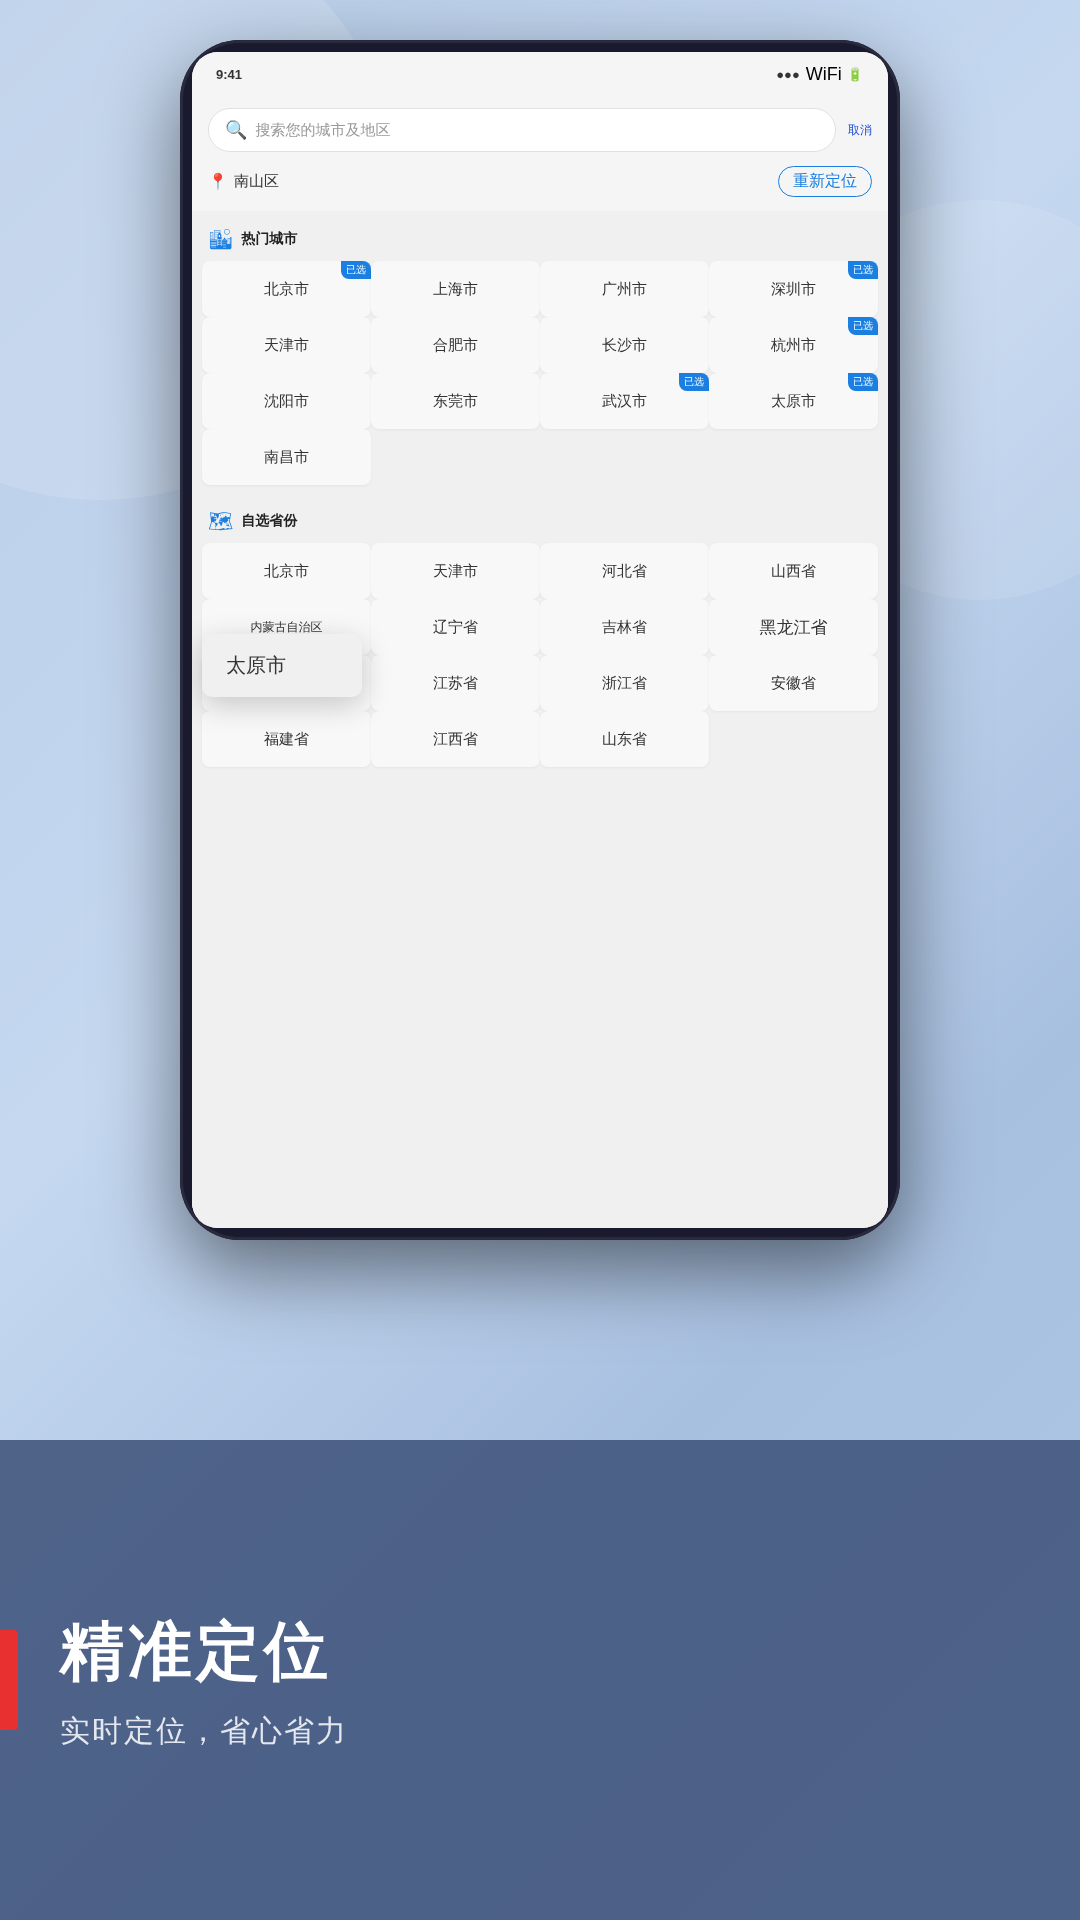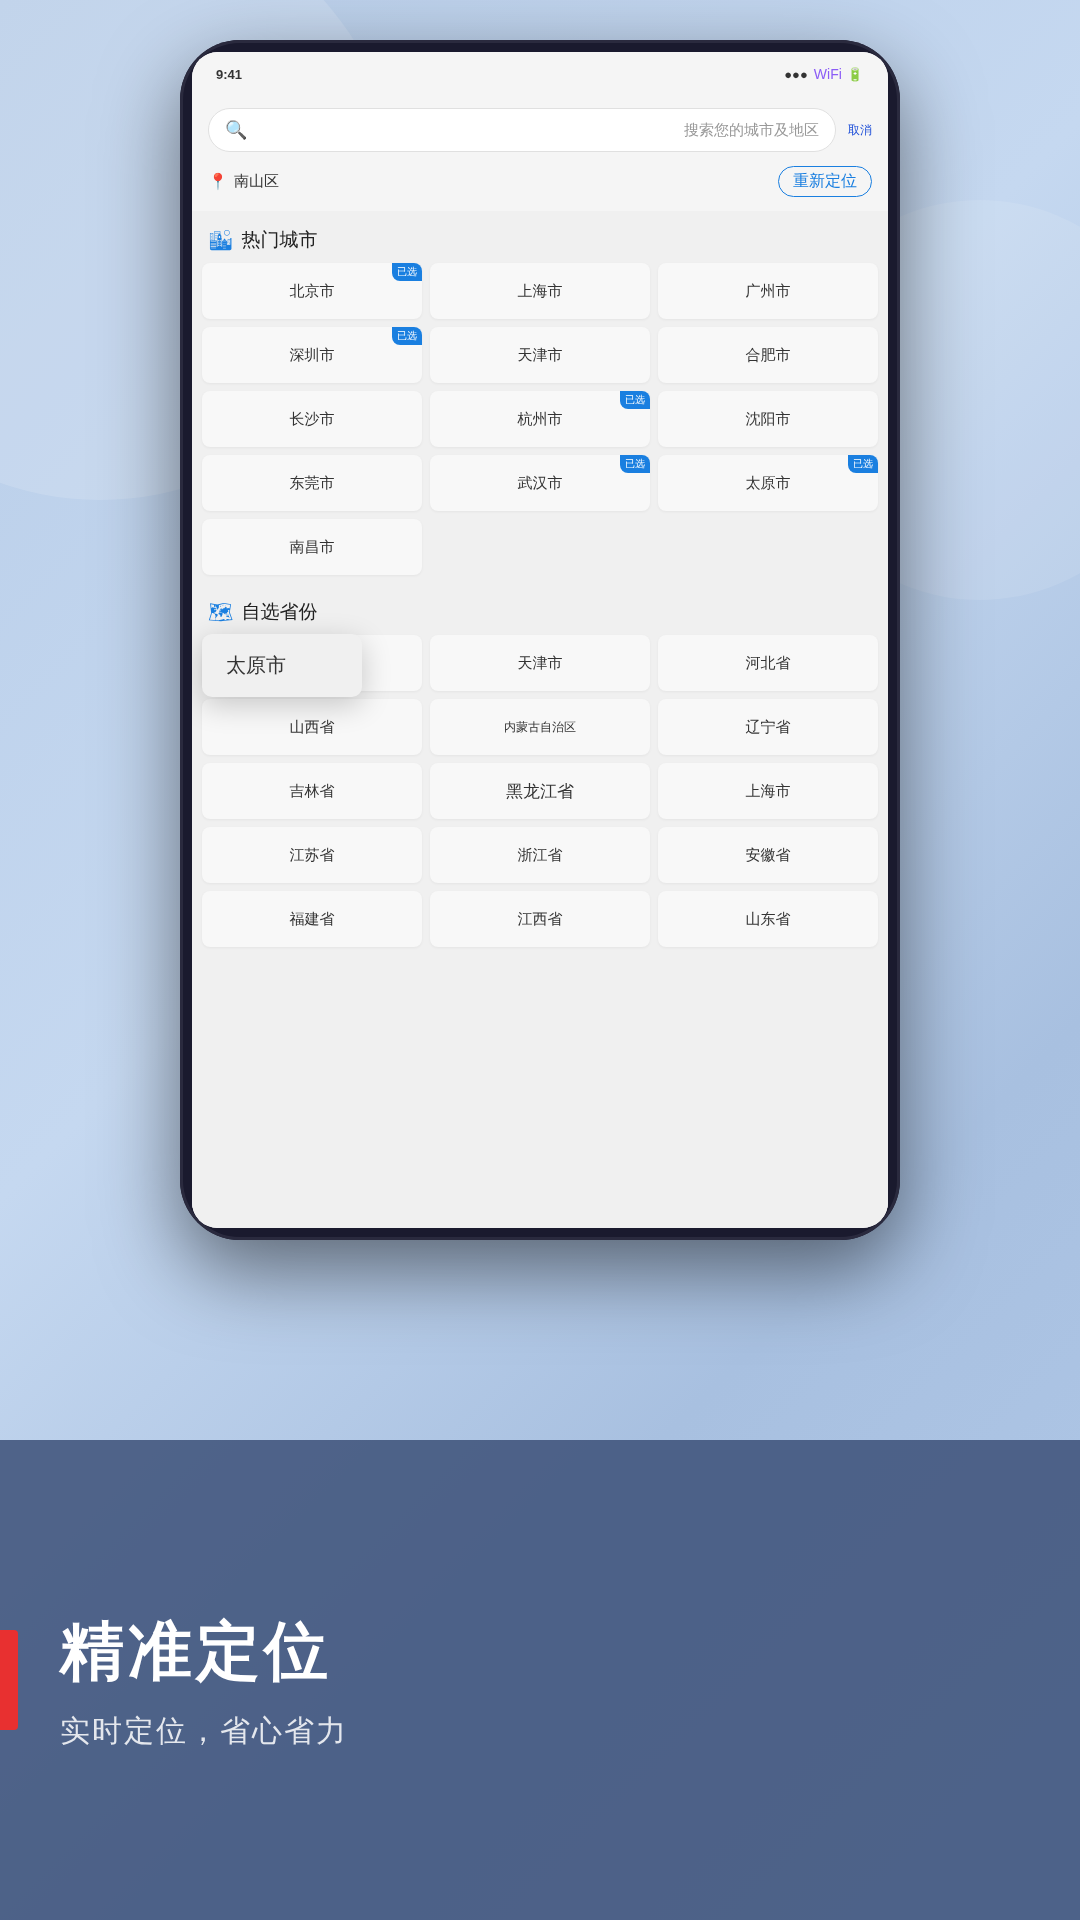--- a/index.html
+++ b/index.html
@@ -97,21 +97,20 @@
 
     .search-icon-wrap {
       color: #999;
       font-size: 18px;
     }
 
     .search-placeholder {
       color: #999;
       font-size: 15px;
       flex: 1;
-      text-align: right;
     }
 
     .cancel-btn {
       color: #1d4ed8;
       font-size: 12px;
       font-weight: 500;
       white-space: nowrap;
     }
 
     
@@ -159,30 +158,29 @@
       gap: 8px;
       padding: 16px 6px 10px 6px;
     }
 
     .section-icon {
       color: #1a7fe0;
       font-size: 20px;
     }
 
     .section-title {
-      font-size: 19px;
-      font-weight: 400;
+      font-size: 14px;
+      font-weight: 700;
       color: #222;
     }
 
     
     .city-grid {
       display: grid;
-      grid-template-columns: repeat(3, 1fr);
-      gap: 8px;
+      grid-template-columns: repeat(4, 1fr);
       padding: 0 0 8px 0;
     }
 
     .city-btn {
       background: #f8f8f8;
       border-radius: 8px;
       text-align: center;
       padding: 16px 8px;
       font-size: 15px;
       color: #333;
@@ -267,21 +265,21 @@
   <div class="bg-circle2"></div>
 </div>
 
 <div class="phone-frame">
   <div class="phone-inner">
 
     <div class="status-bar">
       <span style="font-size:13px;color:#333;font-weight:600;">9:41</span>
       <div style="display:flex;gap:6px;align-items:center;">
         <span style="font-size:13px;color:#333;">●●●</span>
-        <span style="font-size:14px;color:#8b5cf6;">WiFi</span>
+        <span style="font-size:18px;color:#000000;">WiFi</span>
         <span style="font-size:13px;color:#333;">🔋</span>
       </div>
     </div>
 
     <div class="phone-content">
 
       <div class="search-area">
         <div class="search-box">
           <span class="search-icon-wrap">🔍</span>
           <span class="search-placeholder">搜索您的城市及地区</span>

